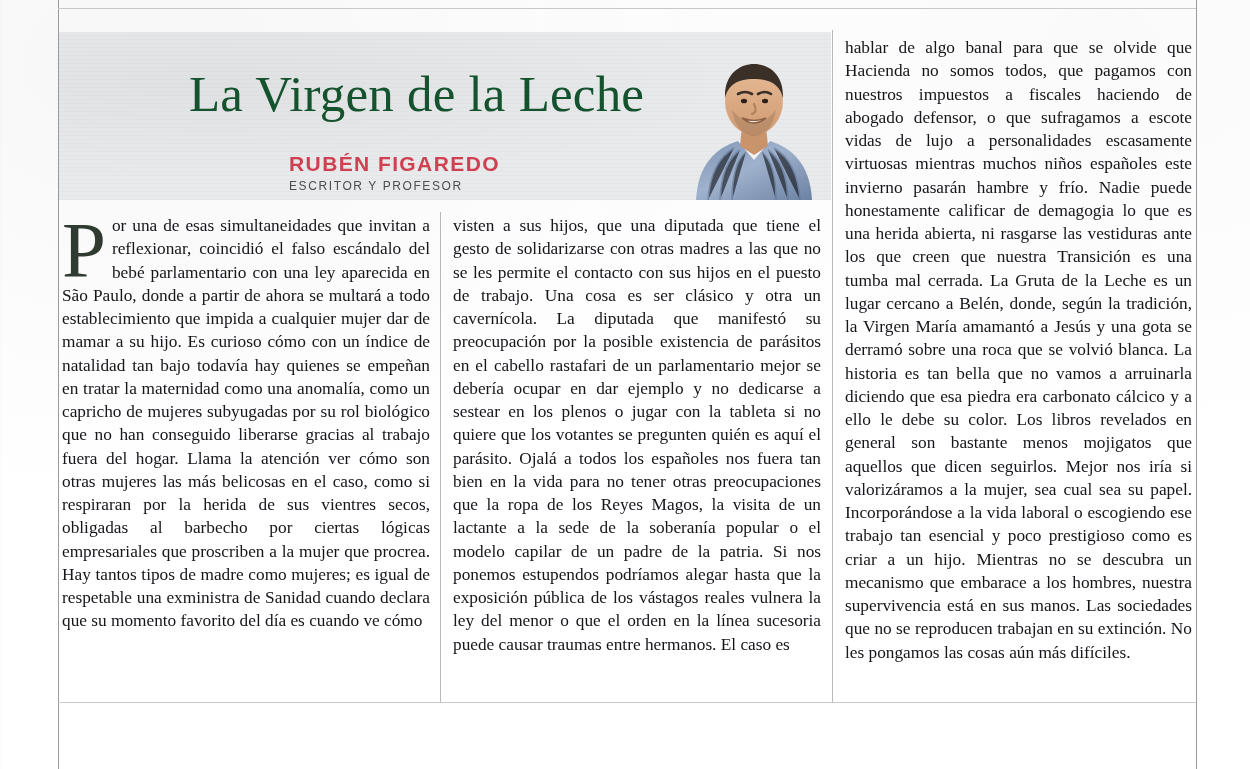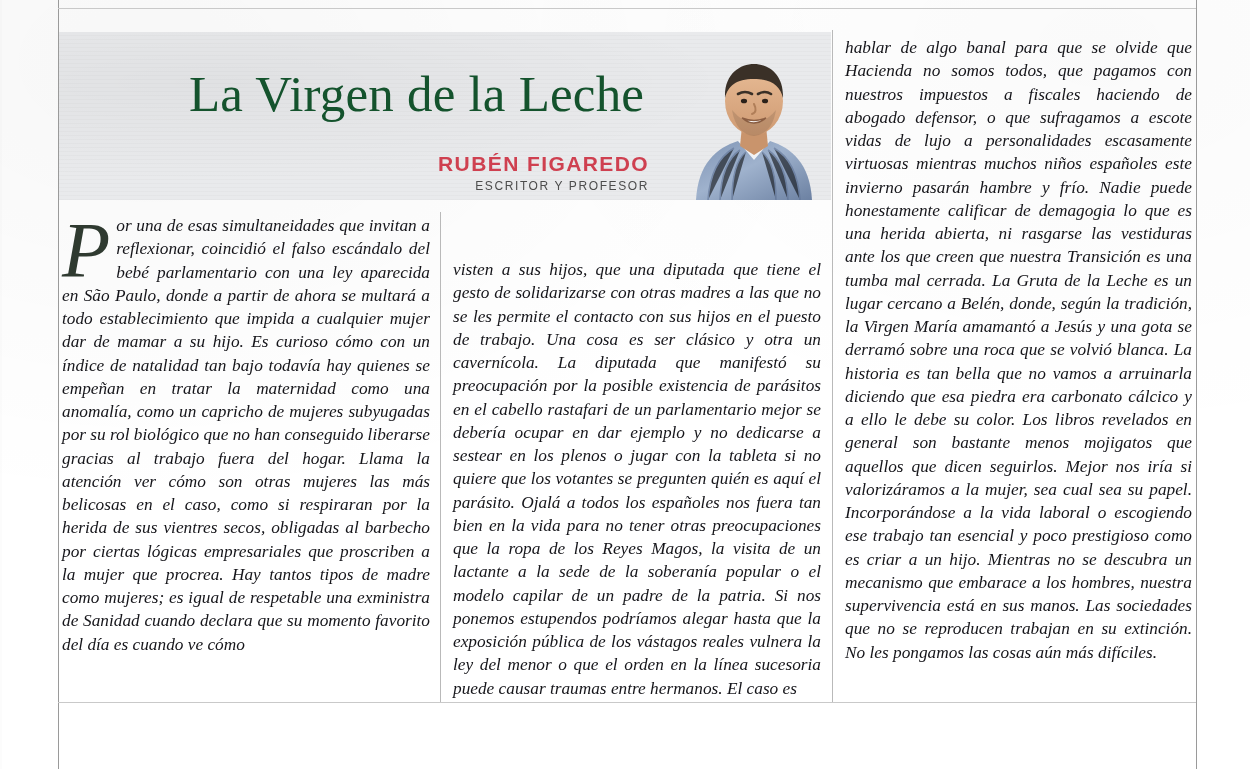--- a/index.html
+++ b/index.html
@@ -75,21 +75,21 @@
     line-height: 1.05;
     letter-spacing: 0.2px;
     color: #14532d;
   }
 
   .byline {
     position: absolute;
     left: 230px;
     top: 120px;
     width: 360px;
-    text-align: right;
+    text-align: left;
   }
   .byline .author {
     font-family: "Liberation Sans", sans-serif;
     font-weight: bold;
     font-size: 21px;
     letter-spacing: 1.4px;
     color: #cf4050;
   }
   .byline .role {
     margin-top: 3px;
@@ -113,25 +113,24 @@
   .col {
     position: absolute;
     top: 214px;
     width: 368px;
     font-size: 17.3px;
     line-height: 1.345;
     text-align: justify;
     text-justify: inter-word;
     hyphens: auto;
     color: #15151a;
-    font-style: italic;
   }
   .col p { margin: 0; }
   .col-1 { left: 62px;  width: 368px; }
-  .col-2 { left: 453px; width: 368px; margin-top: 44px; }
+  .col-2 { left: 453px; width: 368px; }
   .col-3 { left: 845px; width: 347px; top: 36px; }
 
   .dropcap {
     float: left;
     font-family: "Liberation Serif", serif;
     font-size: 79px;
     line-height: 0.80;
     margin: 4px 6px 0 0;
     color: #2f3a30;
     font-weight: normal;

